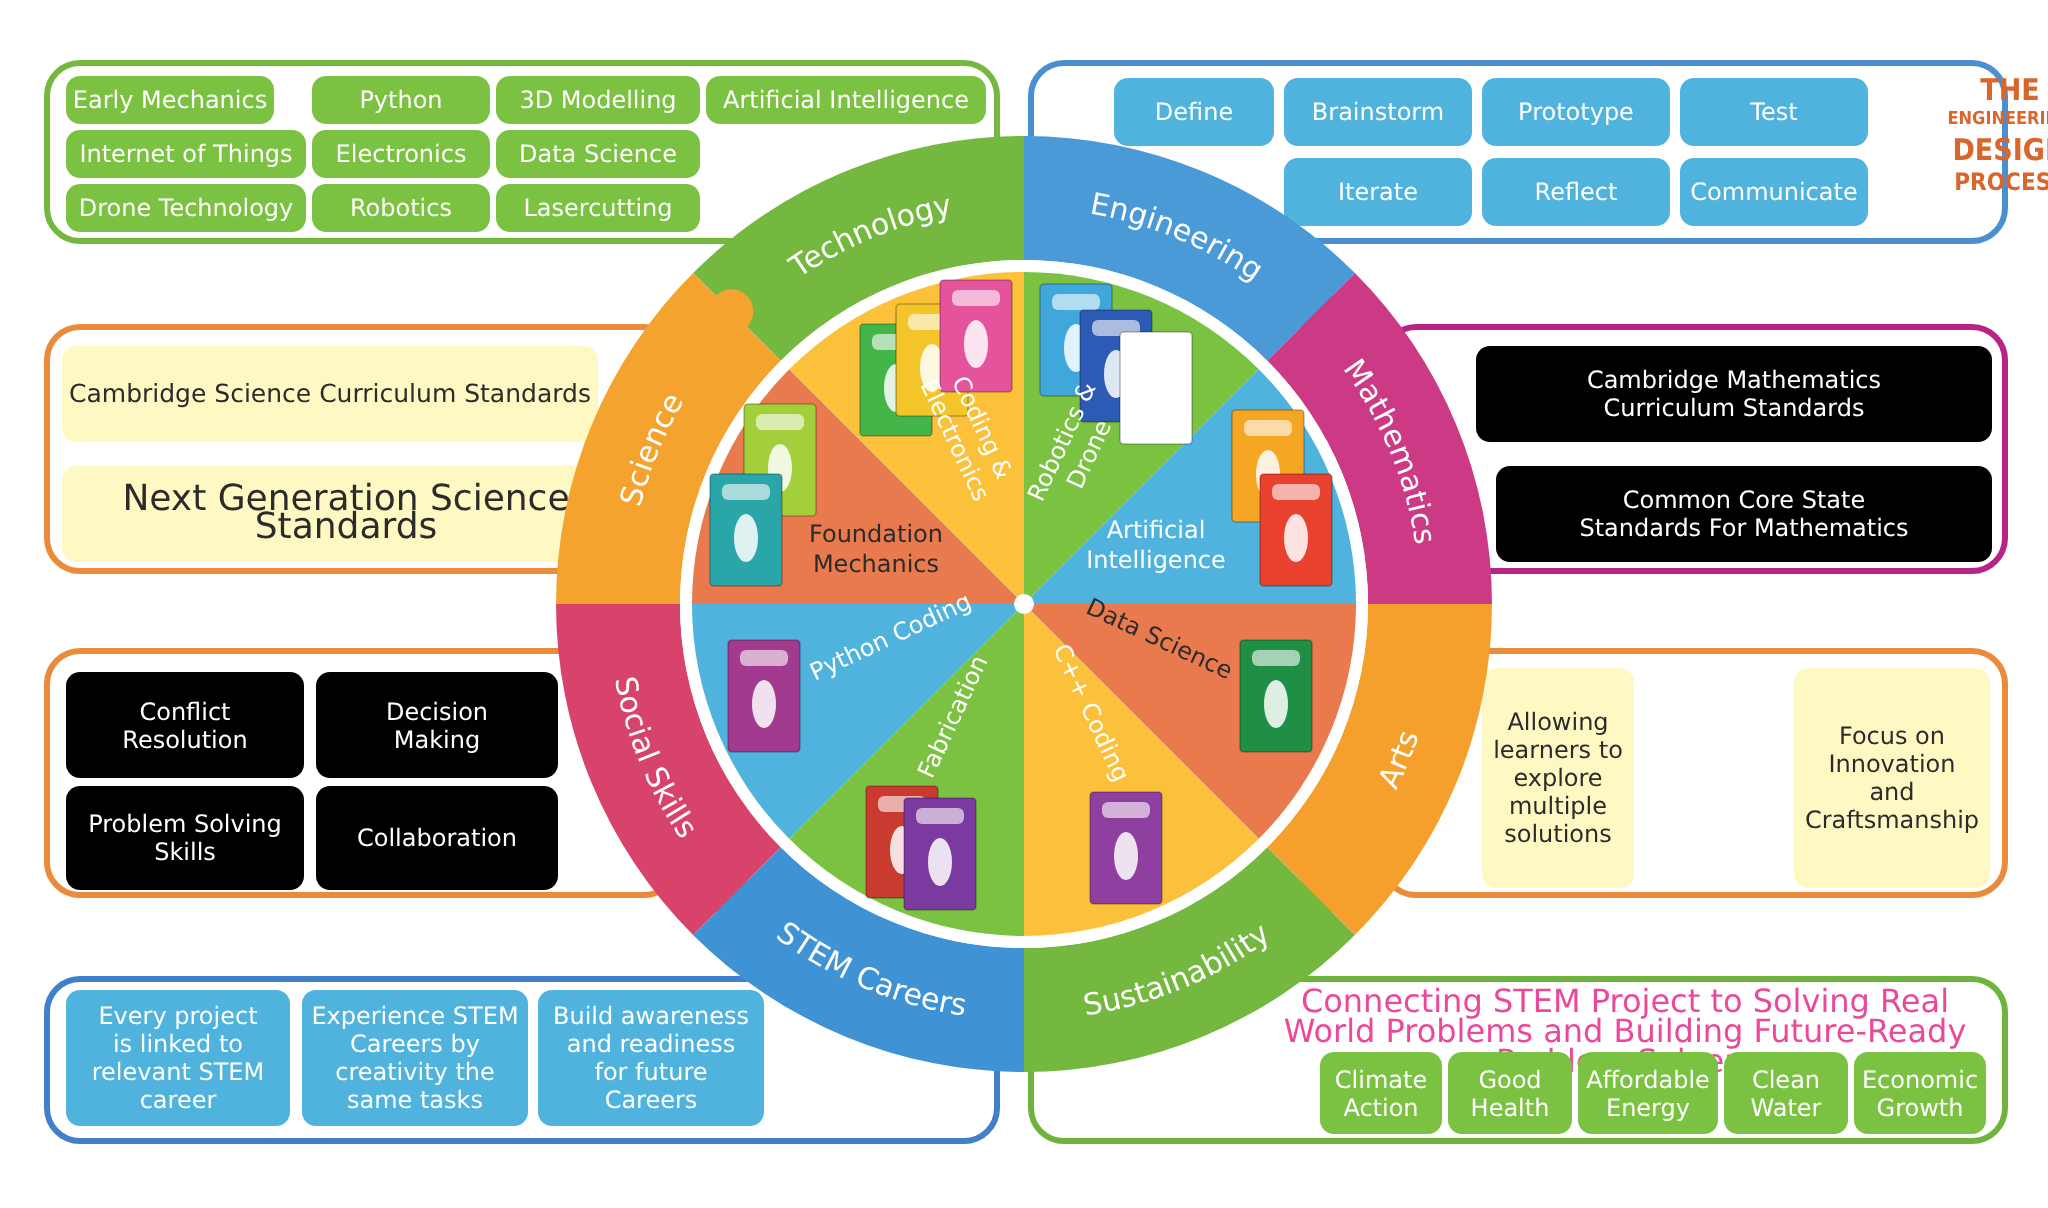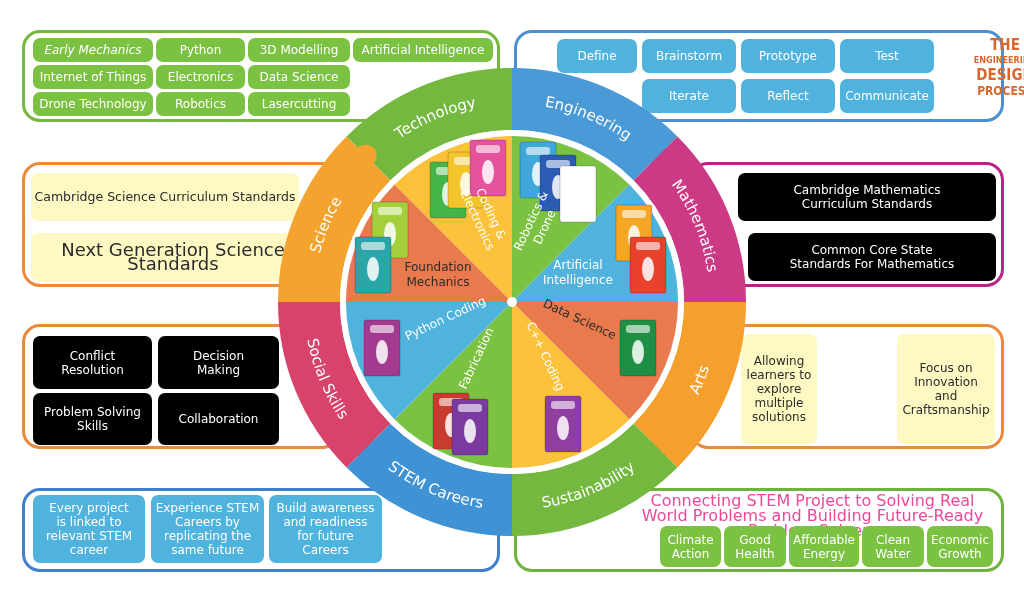--- a/index.html
+++ b/index.html
@@ -14,21 +14,21 @@
   .ttl { position:absolute; font-family:"DejaVu Sans Condensed","DejaVu Sans", sans-serif; color:#d9662d; text-align:center; font-weight:bold; line-height:1;margin-left:36px; }
   #wheel { position:absolute; left:0; top:0; }
   .ring-text { font-family:"DejaVu Sans", sans-serif; fill:#fff; font-size:15px; }
   .seg-text { font-family:"DejaVu Sans", sans-serif; font-size:12px; }
   .sub-ttl { position:absolute; text-align:center; font-size:16px; line-height:15px; color:#ec4899; }
 </style>
 </head>
 <body>
 
 <div class="panel" style="left:22px;top:30px;width:478px;height:92px;border-color:#74b840;">
-  <div class="chip g" style="left:8px;top:5px;width:120px;height:24px;font-style:italic;">Early Mechanics</div>
+  <div class="chip g" style="left:8px;top:5px;width:104px;height:24px;">Early Mechanics</div>
   <div class="chip g" style="left:131px;top:5px;width:89px;height:24px;">Python</div>
   <div class="chip g" style="left:223px;top:5px;width:102px;height:24px;">3D Modelling</div>
   <div class="chip g" style="left:328px;top:5px;width:140px;height:24px;">Artificial Intelligence</div>
   <div class="chip g" style="left:8px;top:32px;width:120px;height:24px;">Internet of Things</div>
   <div class="chip g" style="left:131px;top:32px;width:89px;height:24px;">Electronics</div>
   <div class="chip g" style="left:223px;top:32px;width:102px;height:24px;">Data Science</div>
   <div class="chip g" style="left:8px;top:59px;width:120px;height:24px;">Drone Technology</div>
   <div class="chip g" style="left:131px;top:59px;width:89px;height:24px;">Robotics</div>
   <div class="chip g" style="left:223px;top:59px;width:102px;height:24px;">Lasercutting</div>
 </div>
@@ -66,21 +66,21 @@
   <div class="chip o" style="left:133px;top:66px;width:121px;height:52px;">Collaboration</div>
 </div>
 
 <div class="panel" style="left:690px;top:324px;width:314px;height:125px;border-color:#ea8a3a;">
   <div class="chip y dark" style="left:48px;top:7px;width:76px;height:110px;padding:2px 4px;">Allowing learners to explore multiple solutions</div>
   <div class="chip y dark" style="left:204px;top:7px;width:98px;height:110px;padding:2px 12px;">Focus on Innovation and Craftsmanship</div>
 </div>
 
 <div class="panel" style="left:22px;top:488px;width:478px;height:84px;border-color:#3f7fcb;">
   <div class="chip b" style="left:8px;top:4px;width:112px;height:68px;padding:2px 12px;">Every project is linked to relevant STEM career</div>
-  <div class="chip b" style="left:126px;top:4px;width:113px;height:68px;">Experience STEM Careers by replicating the same future</div>
+  <div class="chip b" style="left:126px;top:4px;width:113px;height:68px;">Experience STEM Careers by creativity the same tasks</div>
   <div class="chip b" style="left:244px;top:4px;width:113px;height:68px;padding:2px 6px;">Build awareness and readiness for future Careers</div>
 </div>
 
 <div class="panel" style="left:514px;top:488px;width:490px;height:84px;border-color:#6fb33f;">
   <div class="sub-ttl" style="left:118px;top:2px;width:355px;">Connecting STEM Project to Solving Real World Problems and Building Future-Ready Problem Solvers</div>
   <div class="chip g" style="left:143px;top:35px;width:61px;height:41px;padding:2px 8px;">Climate Action</div>
   <div class="chip g" style="left:207px;top:35px;width:62px;height:41px;padding:2px 12px;">Good Health</div>
   <div class="chip g" style="left:272px;top:35px;width:70px;height:41px;padding:2px 2px;">Affordable Energy</div>
   <div class="chip g" style="left:345px;top:35px;width:62px;height:41px;padding:2px 10px;">Clean Water</div>
   <div class="chip g" style="left:410px;top:35px;width:66px;height:41px;padding:2px 2px;">Economic Growth</div>

